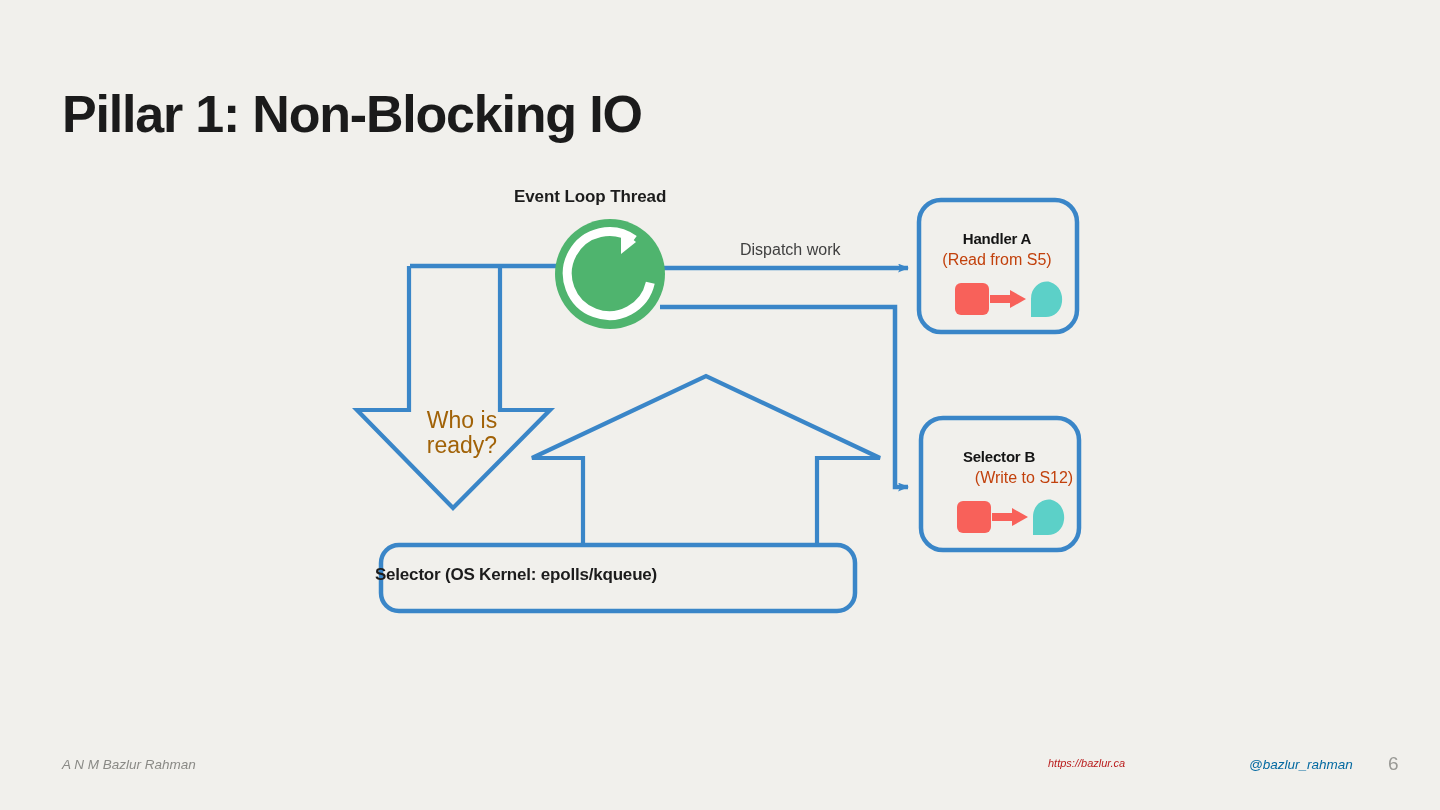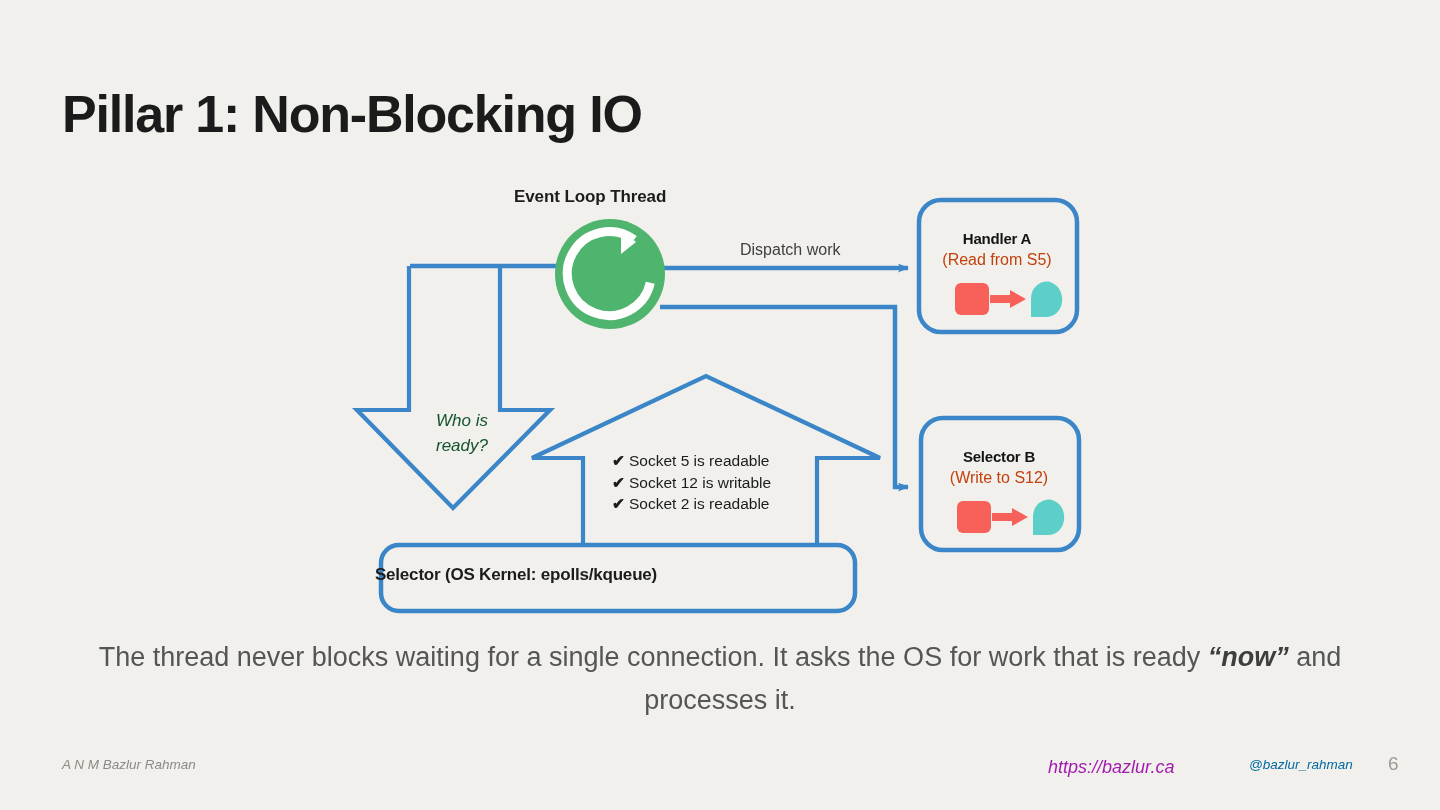--- a/index.html
+++ b/index.html
@@ -64,27 +64,26 @@
   #dispatch-label {
     left: 740px;
     top: 71px;
     font-size: 16px;
     font-weight: 400;
     color: #404040;
   }
   #who-ready-label {
     left: 422px;
     top: 238px;
-    font-size: 17px;
+    font-size: 23px;
     line-height: 25px;
-    color: #14532d;
+    color: #a16207;
     text-align: center;
     white-space: normal;
     width: 80px;
-    font-style: italic;
   }
 
   #socket-list {
     position: absolute;
     left: 612px;
     top: 280px;
     font-size: 15.5px;
     line-height: 21.5px;
     color: #1C1C1C;
   }
@@ -126,21 +125,21 @@
     text-align: center;
     width: 200px;
     font-size: 16px;
     font-weight: 400;
     color: #c2410c;
   }
 
   #handlerA-title { left: 897px; top: 60px; }
   #handlerA-sub   { left: 897px; top: 81px; }
   #handlerB-title { left: 899px; top: 278px; }
-  #handlerB-sub   { left: 899px; top: 299px; }
+  #handlerB-sub   { left: 899px; top: 299px; padding-left: 25px; }
 
   
   #caption {
     position: absolute;
     left: 60px;
     top: 636px;
     width: 1320px;
     text-align: center;
     font-size: 27px;
     line-height: 43px;
@@ -159,23 +158,23 @@
     left: 62px;
     top: 757px;
     font-size: 13.5px;
     font-style: italic;
     color: #8A8A86;
   }
   #footer-site {
     position: absolute;
     left: 1048px;
     top: 757px;
-    font-size: 18px;
-    font-style: italic;
-    color: #a21caf;
+    font-size: 11px;
+    font-style: italic;
+    color: #b91c1c;
   }
   #footer-handle {
     position: absolute;
     left: 1249px;
     top: 757px;
     font-size: 13.5px;
     font-style: italic;
     color: #0369a1;
   }
   #footer-page {
@@ -263,41 +262,29 @@
 
     <div class="dlabel" id="event-loop-title">Event Loop Thread</div>
 
     <div class="dlabel" id="dispatch-label">Dispatch work</div>
 
     <div class="dlabel" id="who-ready-label">
       <div>Who is</div>
       <div>ready?</div>
     </div>
 
-    <div id="socket-list">
-      <div class="sock-row">
-        <span class="tick">✔</span><span>Socket 5 is readable</span>
-      </div>
-      <div class="sock-row">
-        <span class="tick">✔</span><span>Socket 12 is writable</span>
-      </div>
-      <div class="sock-row">
-        <span class="tick">✔</span><span>Socket 2 is readable</span>
-      </div>
-    </div>
 
     <div class="dlabel fix" id="selector-label">Selector (OS Kernel: epolls/kqueue)</div>
 
     <div class="handler-title" id="handlerA-title">Handler A</div>
     <div class="handler-sub" id="handlerA-sub">(Read from S5)</div>
 
     <div class="handler-title" id="handlerB-title">Selector B</div>
     <div class="handler-sub" id="handlerB-sub">(Write to S12)</div>
   </div>
 
-  <div id="caption"><span>The thread never blocks waiting for a single connection. It asks the OS for work that is ready </span><b>“now”</b><span> and processes it.</span></div>
 
   <div id="footer-author">A N M Bazlur Rahman</div>
   <div id="footer-site">https://bazlur.ca</div>
   <div id="footer-handle">@bazlur_rahman</div>
   <div id="footer-page">6</div>
 
 </div>
 
 </body></html>

